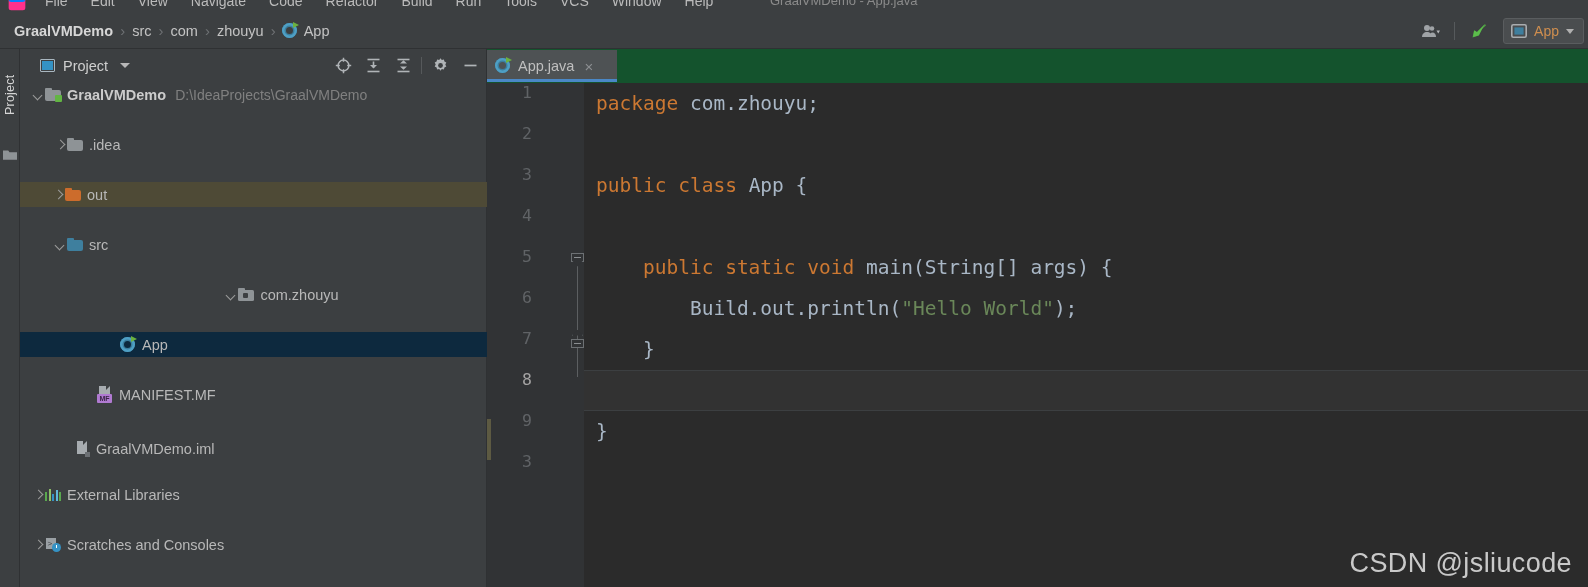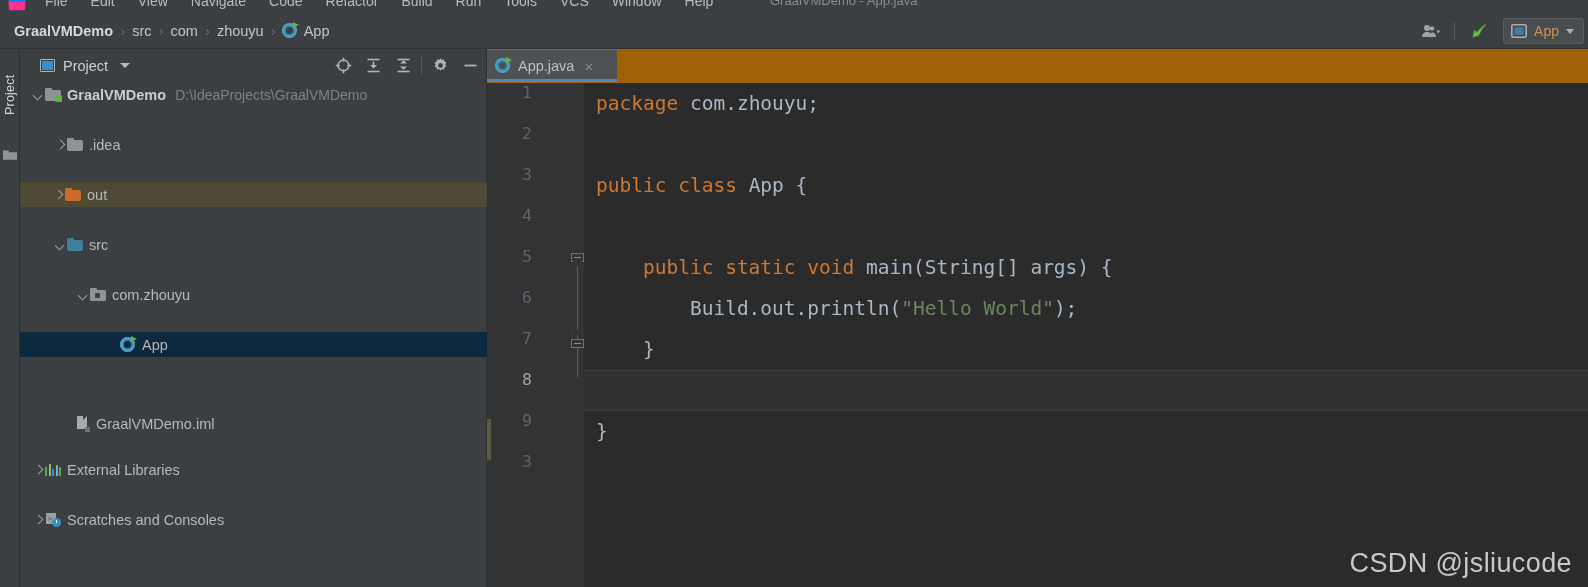--- a/index.html
+++ b/index.html
@@ -222,21 +222,21 @@
   .javaicon.sm { width: 16px; height: 16px; margin-right: 6px; }
   .javaicon.sm .hole { background: #0d293e; }
 
   
   #editor {
     position: absolute; top: 49px; left: 487px; width: 1101px; height: 538px;
     background: #2b2b2b;
   }
   #tabbar {
     position: absolute; top: 0; left: 0; width: 1101px; height: 34px;
-    background: #a16207;
+    background: #14532d;
   }
   #tab-app {
     position: absolute; left: 0; top: 1px; height: 32px; width: 130px;
     background: #4e5254; display: flex; align-items: center; padding: 0 8px;
   }
   #tab-app .tab-underline {
     position: absolute; left: 0; bottom: 0; width: 130px; height: 3px; background: #4a88c7;
   }
   #tab-app .tab-label { font-size: 14.5px; color: #bfbfbf; margin-left: 7px; }
   #tab-app .tab-close {
@@ -460,39 +460,47 @@
 
     <div class="trow" style="top:75px;padding-left:34px;">
       <span class="t-arrow down"></span>
       <span class="fold blue">
           <span class="body"></span>
           <span class="tab"></span>
         </span>
       <span class="t-label">src</span>
     </div>
 
-    <div class="trow" style="top:100px;padding-left:57px;">
+    <div class="trow" style="top:100px;padding-left:57px;justify-content:center;">
       <span class="t-arrow down"></span>
       <span class="pkg">
           <span class="body"></span>
           <span class="tab"></span>
           <span class="dot"></span>
         </span>
       <span class="t-label">com.zhouyu</span>
     </div>
 
     <div class="trow sel" style="top:125px;padding-left:100px;">
       <span class="javaicon sm">
         <span class="disc"></span>
           <span class="hole"></span>
           <span class="tri"></span>
       </span>
       <span class="t-label">App</span>
     </div>
 
+    <div class="trow" style="top:150px;padding-left:77px;">
+      <span class="mf">
+        <span class="sheet"></span>
+          <span class="corner"></span>
+          <span class="badge">MF</span>
+      </span>
+      <span class="t-label">MANIFEST.MF</span>
+    </div>
 
     <div class="trow" style="top:179px;padding-left:55px;align-items:center;">
       <span class="iml">
         <span class="sheet"></span>
           <span class="corner"></span>
           <span class="sq"></span>
       </span>
       <span class="t-label">GraalVMDemo.iml</span>
     </div>
 

